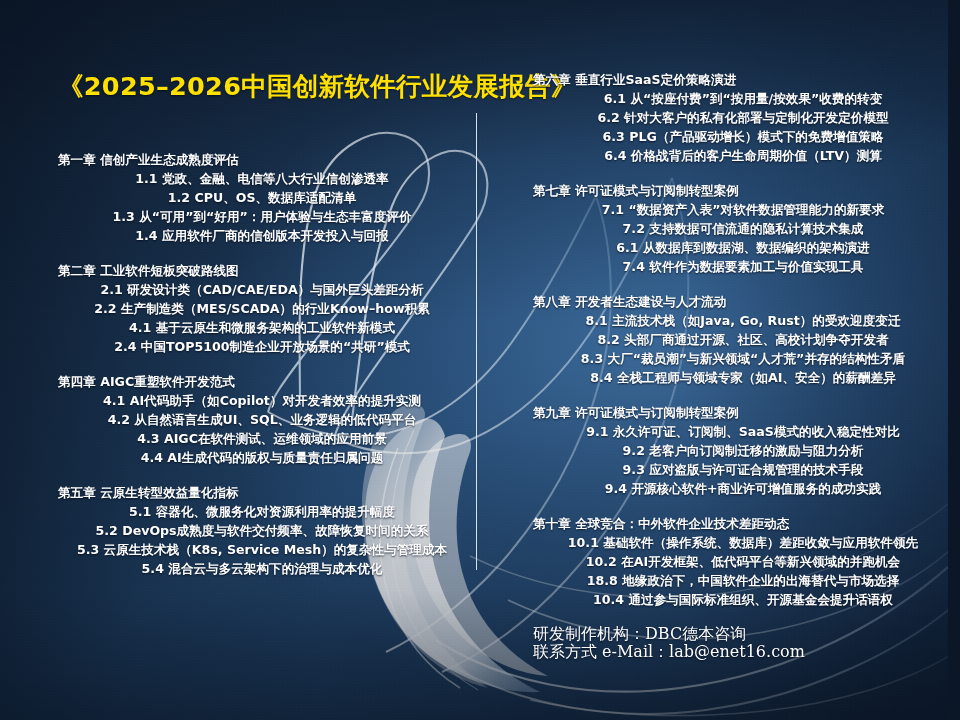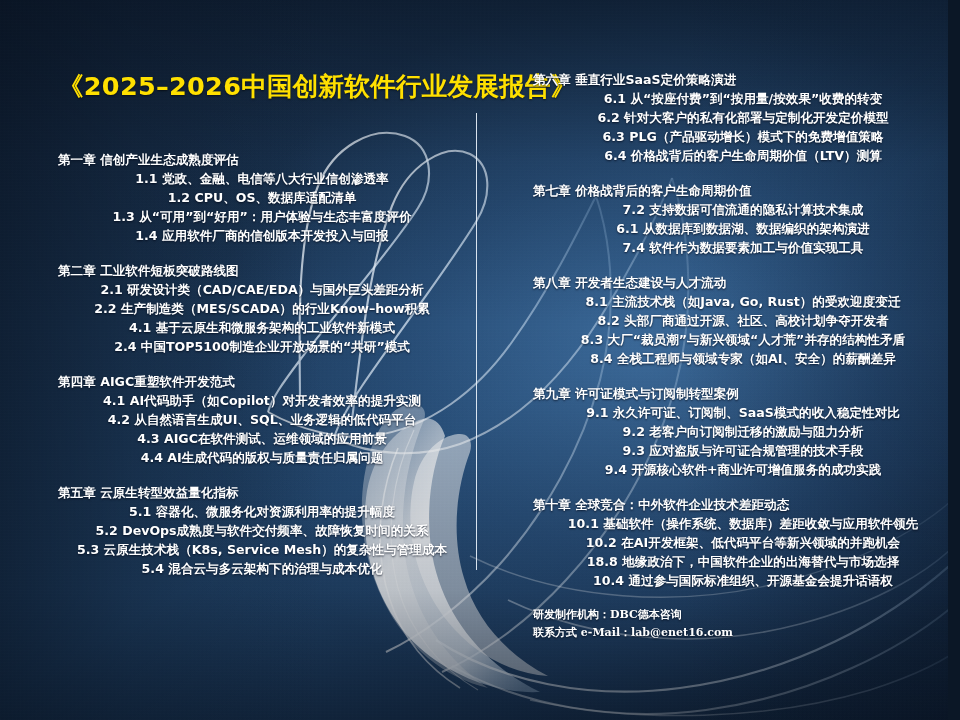--- a/index.html
+++ b/index.html
@@ -98,22 +98,22 @@
     color: #ffffff;
     text-shadow: 0 1px 2px rgba(0,10,25,0.75);
     white-space: nowrap;
     text-align: center;
   }
   .footer {
     margin-top: 14px;
   }
   .footer-line {
     font-family: "DejaVu Serif", "Liberation Serif", serif;
-    font-size: 11px;
-    font-weight: bold;
+    font-size: 16px;
+    font-weight: normal;
     line-height: 18px;
     color: #ffffff;
     text-shadow: 0 1px 2px rgba(0,10,25,0.8);
     white-space: nowrap;
   }
 </style>
 </head>
 <body>
 
 <div id="slide">
@@ -203,21 +203,22 @@
 
   <div class="col col-right">
     <div class="chapter">
       <div class="ch-title">第六章 垂直行业SaaS定价策略演进</div>
       <div class="ch-item">6.1 从“按座付费”到“按用量/按效果”收费的转变</div>
       <div class="ch-item">6.2 针对大客户的私有化部署与定制化开发定价模型</div>
       <div class="ch-item">6.3 PLG（产品驱动增长）模式下的免费增值策略</div>
       <div class="ch-item">6.4 价格战背后的客户生命周期价值（LTV）测算</div>
     </div>
     <div class="chapter">
-      <div class="ch-title">第七章 价格战背后的客户生命周期价值</div>
+      <div class="ch-title">第七章 许可证模式与订阅制转型案例</div>
+      <div class="ch-item">7.1 “数据资产入表”对软件数据管理能力的新要求</div>
       <div class="ch-item">7.2 支持数据可信流通的隐私计算技术集成</div>
       <div class="ch-item">6.1 从数据库到数据湖、数据编织的架构演进</div>
       <div class="ch-item">7.4 软件作为数据要素加工与价值实现工具</div>
     </div>
     <div class="chapter">
       <div class="ch-title">第八章 开发者生态建设与人才流动</div>
       <div class="ch-item">8.1 主流技术栈（如Java, Go, Rust）的受欢迎度变迁</div>
       <div class="ch-item">8.2 头部厂商通过开源、社区、高校计划争夺开发者</div>
       <div class="ch-item">8.3 大厂“裁员潮”与新兴领域“人才荒”并存的结构性矛盾</div>
       <div class="ch-item">8.4 全栈工程师与领域专家（如AI、安全）的薪酬差异</div>

